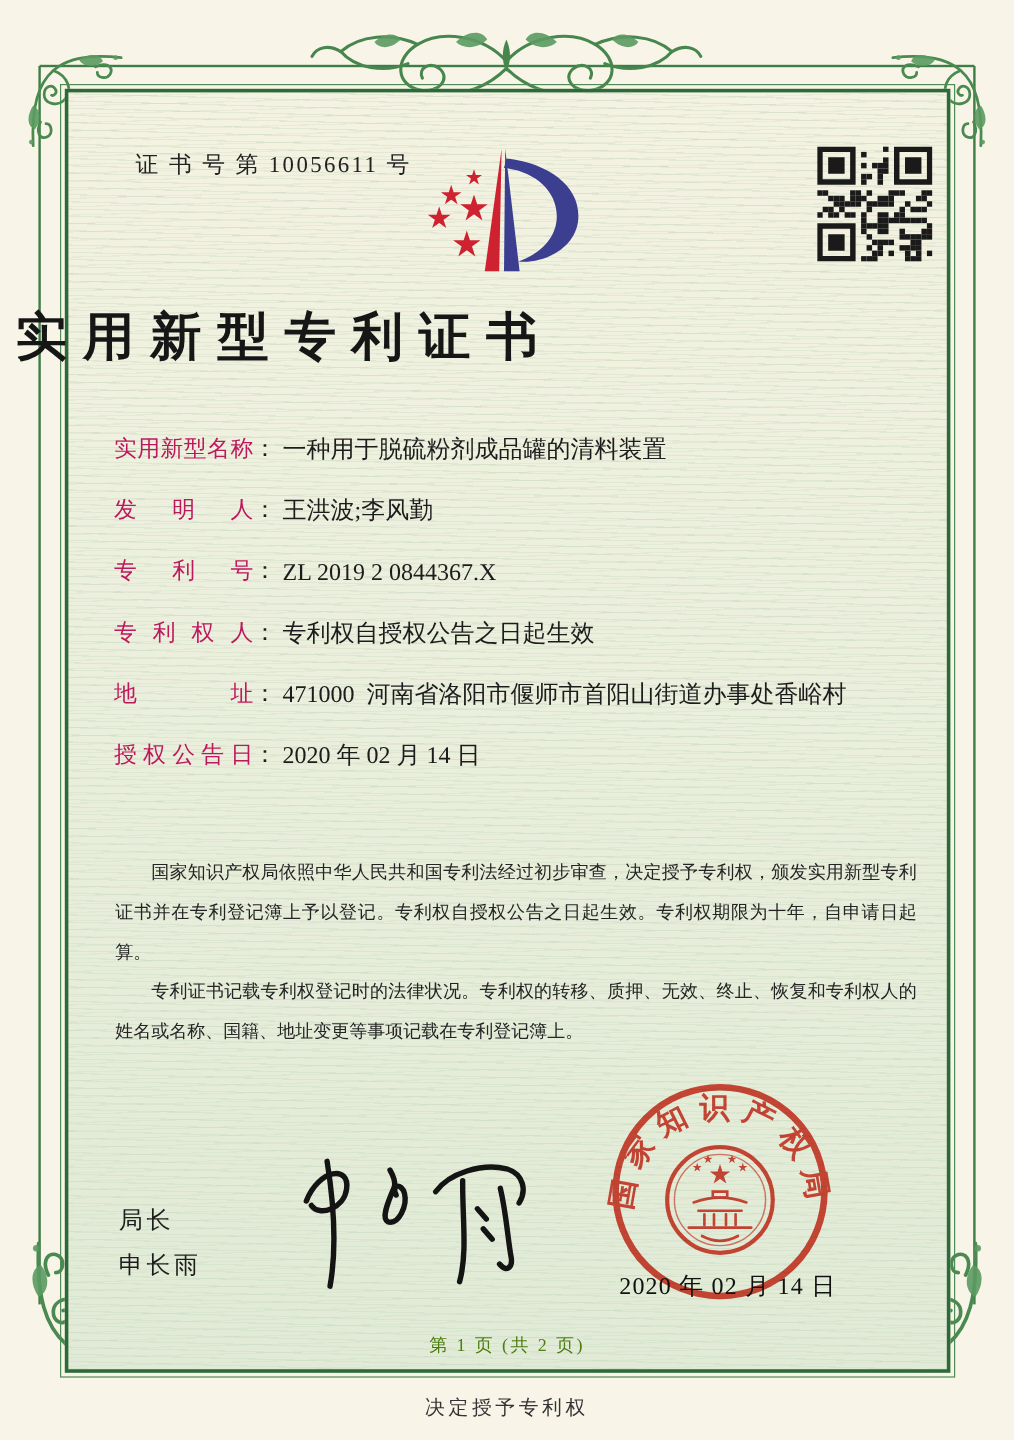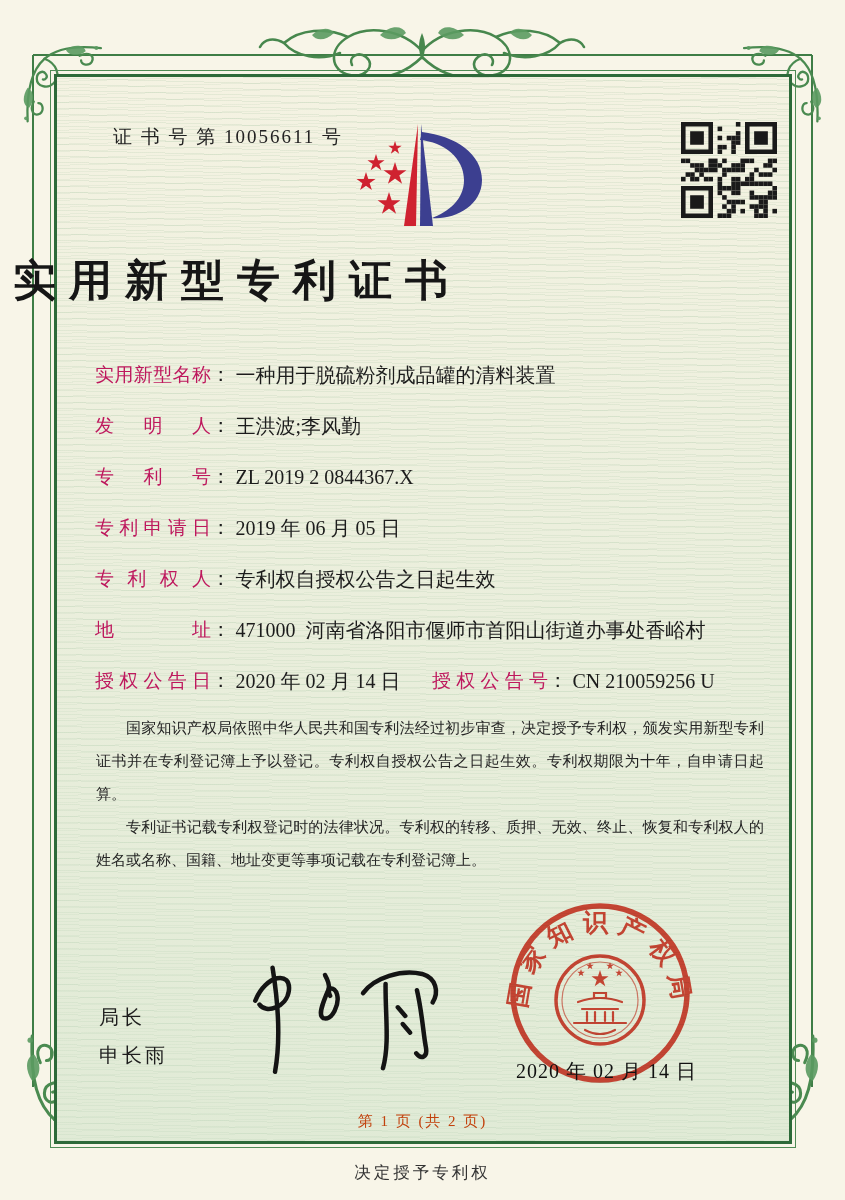--- a/index.html
+++ b/index.html
@@ -57,21 +57,21 @@
   .paras p { text-indent:2em; }
   .director { position:absolute; left:99px; top:998px; font-size:20px; line-height:38px; letter-spacing:3px; }
   .signature { position:absolute; left:226px; top:952px; }
   .seal { position:absolute; left:505px; top:898px; mix-blend-mode:multiply; opacity:0.92; }
   .seal-date {
     position:absolute; left:516px; top:1058px; font-size:20px; letter-spacing:1px;
     color:#111; white-space:pre-wrap;
   }
   .page-info {
     position:absolute; left:0; right:0; top:1112px; text-align:center;
-    font-size:15px; letter-spacing:2px; color:#c2410c;
+    font-size:15px; letter-spacing:2px; color:#4d7c0f;
   }
   .back-note {
     position:absolute; left:0; right:0; top:1162px; text-align:center;
     font-size:16.5px; letter-spacing:3px; color:#333;
   }
 </style>
 </head>
 <body>
 
 <div class="page">
@@ -289,39 +289,31 @@
     </div>
     <div class="frow">
       <span class="flabel">发明人</span><span class="colon">：</span>
       <span class="fvalue">王洪波;李风勤</span>
     </div>
     <div class="frow">
       <span class="flabel">专利号</span><span class="colon">：</span>
       <span class="fvalue">ZL 2019 2 0844367.X</span>
     </div>
     <div class="frow">
-      <span class="flabel">专利申请日</span><span class="colon">：</span>
-      <span class="fvalue">2019 年 06 月 05 日</span>
-    </div>
-    <div class="frow">
       <span class="flabel">专利权人</span><span class="colon">：</span>
       <span class="fvalue">专利权自授权公告之日起生效</span>
     </div>
     <div class="frow">
       <span class="flabel">地址</span><span class="colon">：</span>
       <span class="fvalue">471000  河南省洛阳市偃师市首阳山街道办事处香峪村</span>
     </div>
     <div class="frow frow-double">
       <div class="fgroup1">
         <span class="flabel">授权公告日</span><span class="colon">：</span>
         <span class="fvalue">2020 年 02 月 14 日</span>
-      </div>
-      <div class="fgroup2">
-        <span class="flabel">授权公告号</span><span class="colon">：</span>
-        <span class="fvalue">CN 210059256 U</span>
       </div>
     </div>
   </div>
 
   <div class="paras">
     <p>国家知识产权局依照中华人民共和国专利法经过初步审查，决定授予专利权，颁发实用新型专利证书并在专利登记簿上予以登记。专利权自授权公告之日起生效。专利权期限为十年，自申请日起算。</p>
     <p>专利证书记载专利权登记时的法律状况。专利权的转移、质押、无效、终止、恢复和专利权人的姓名或名称、国籍、地址变更等事项记载在专利登记簿上。</p>
   </div>
 
   <div class="director">

